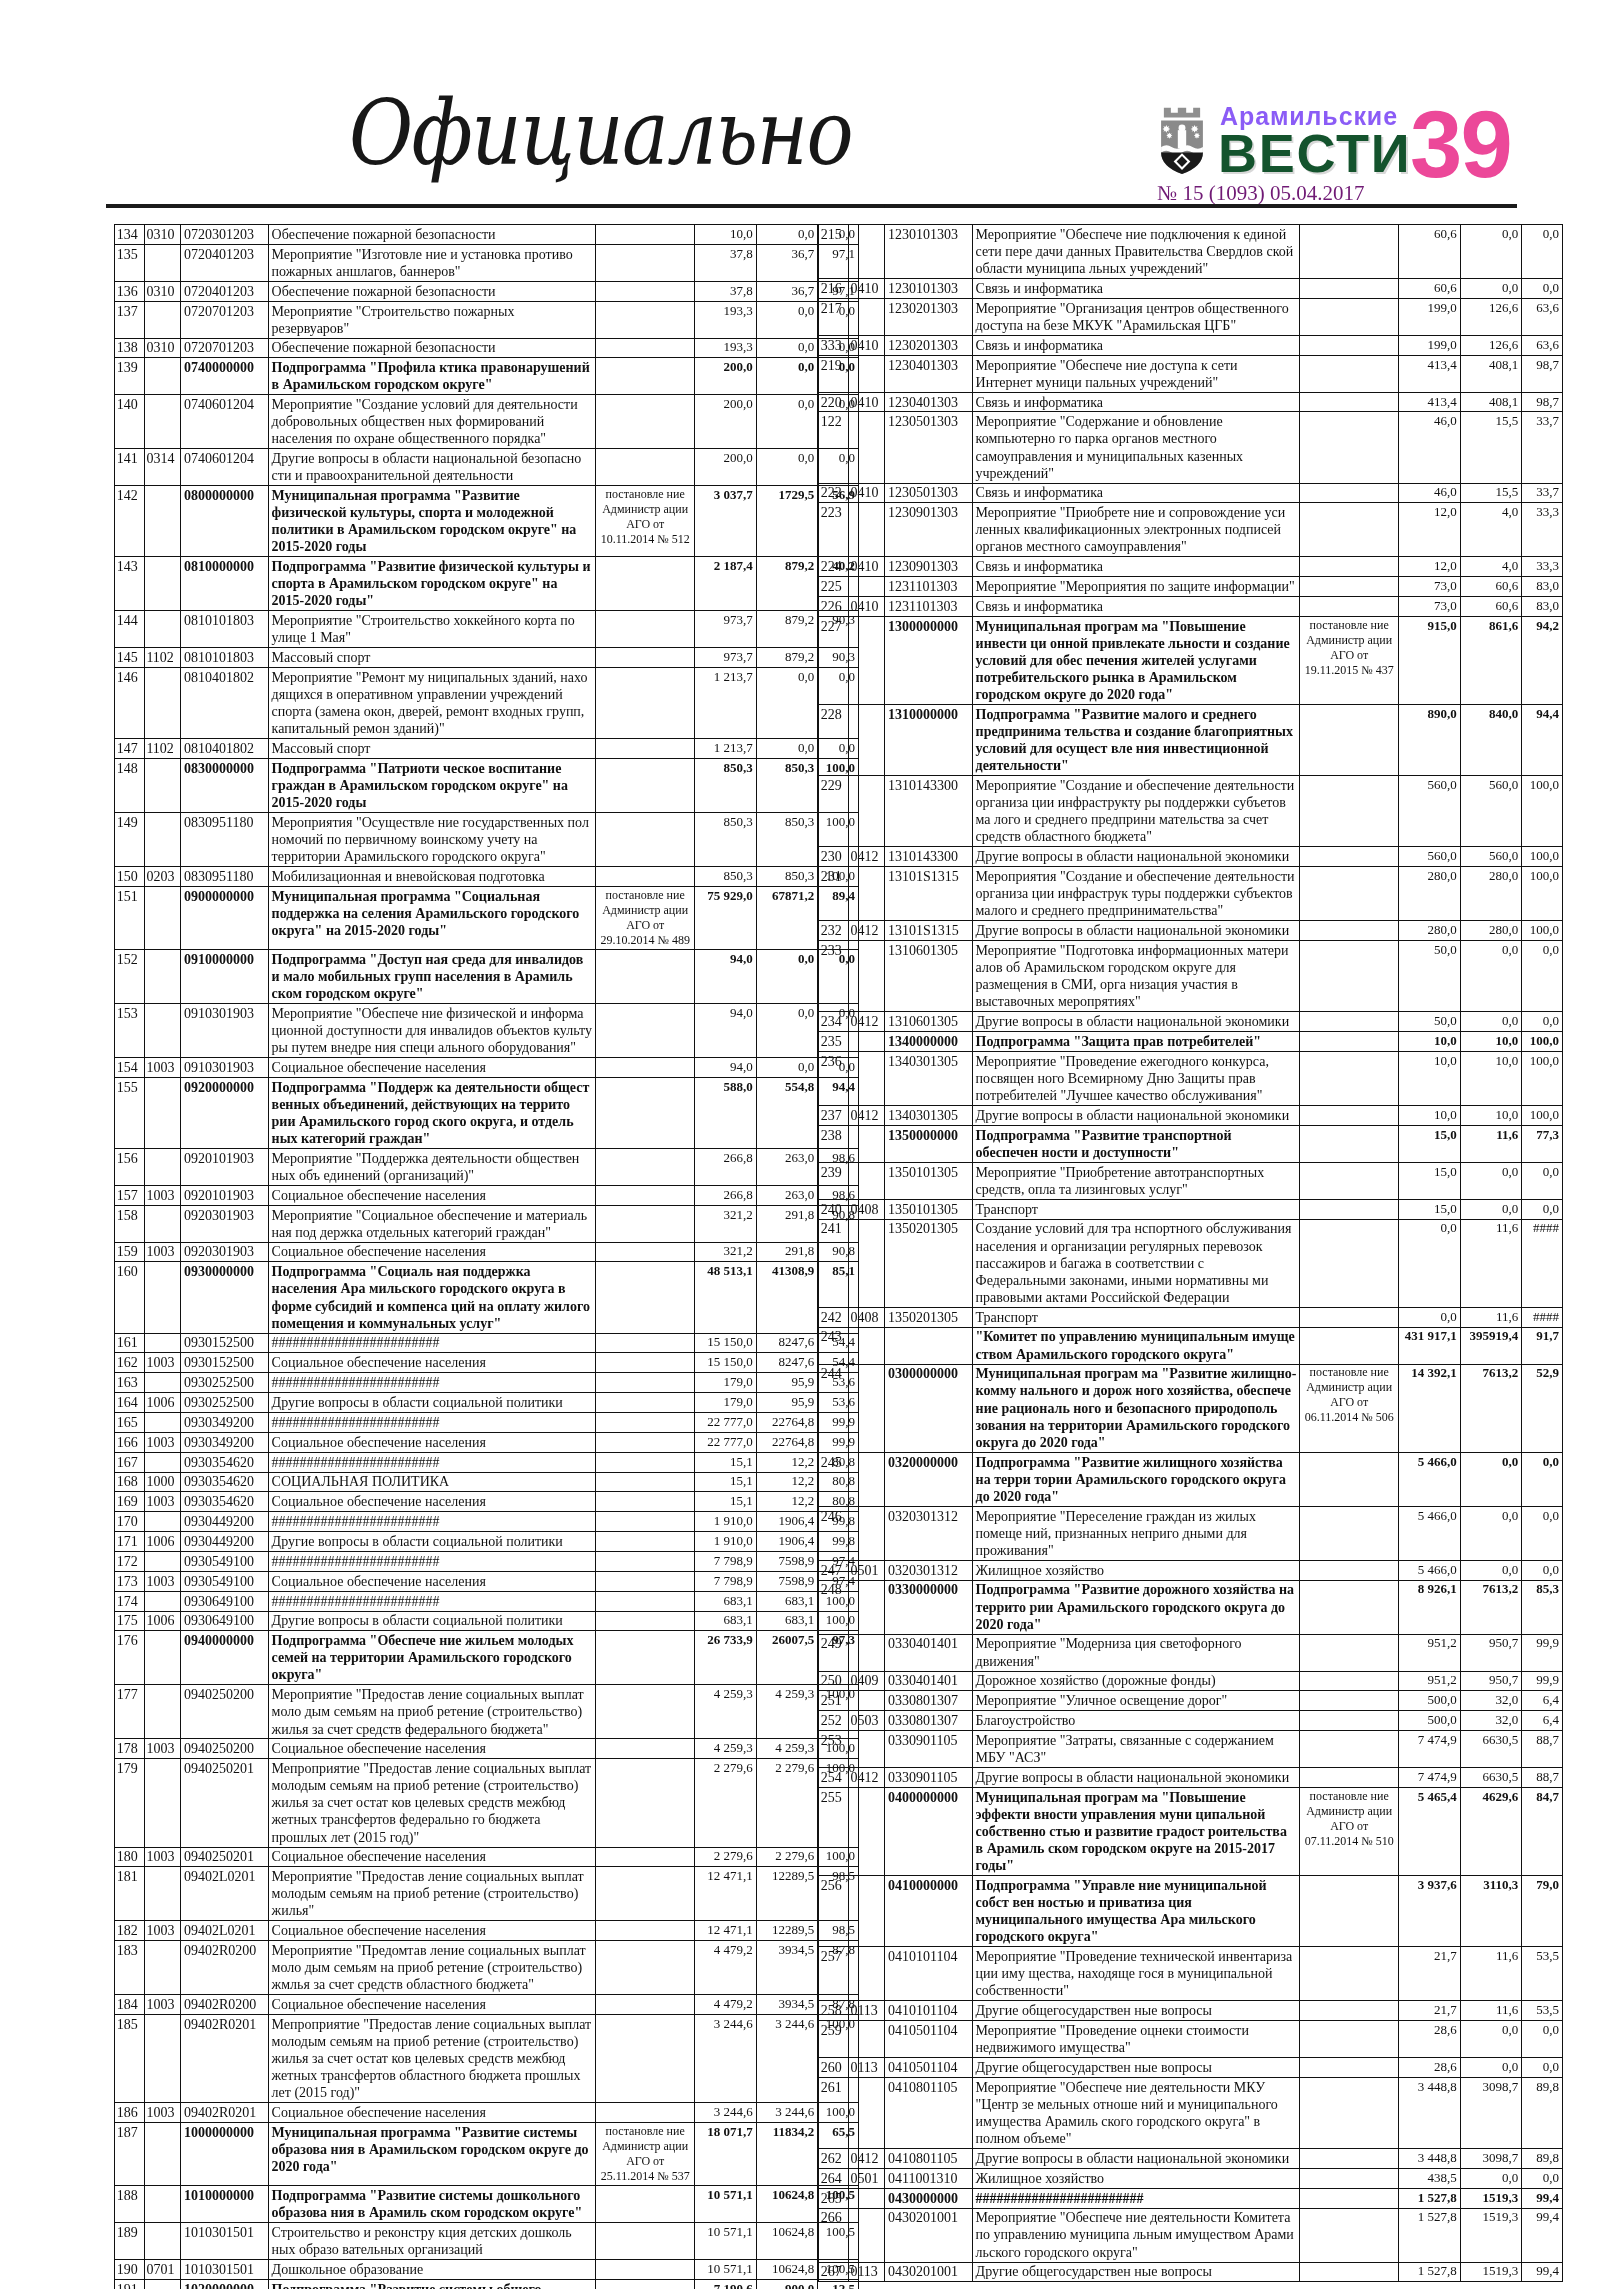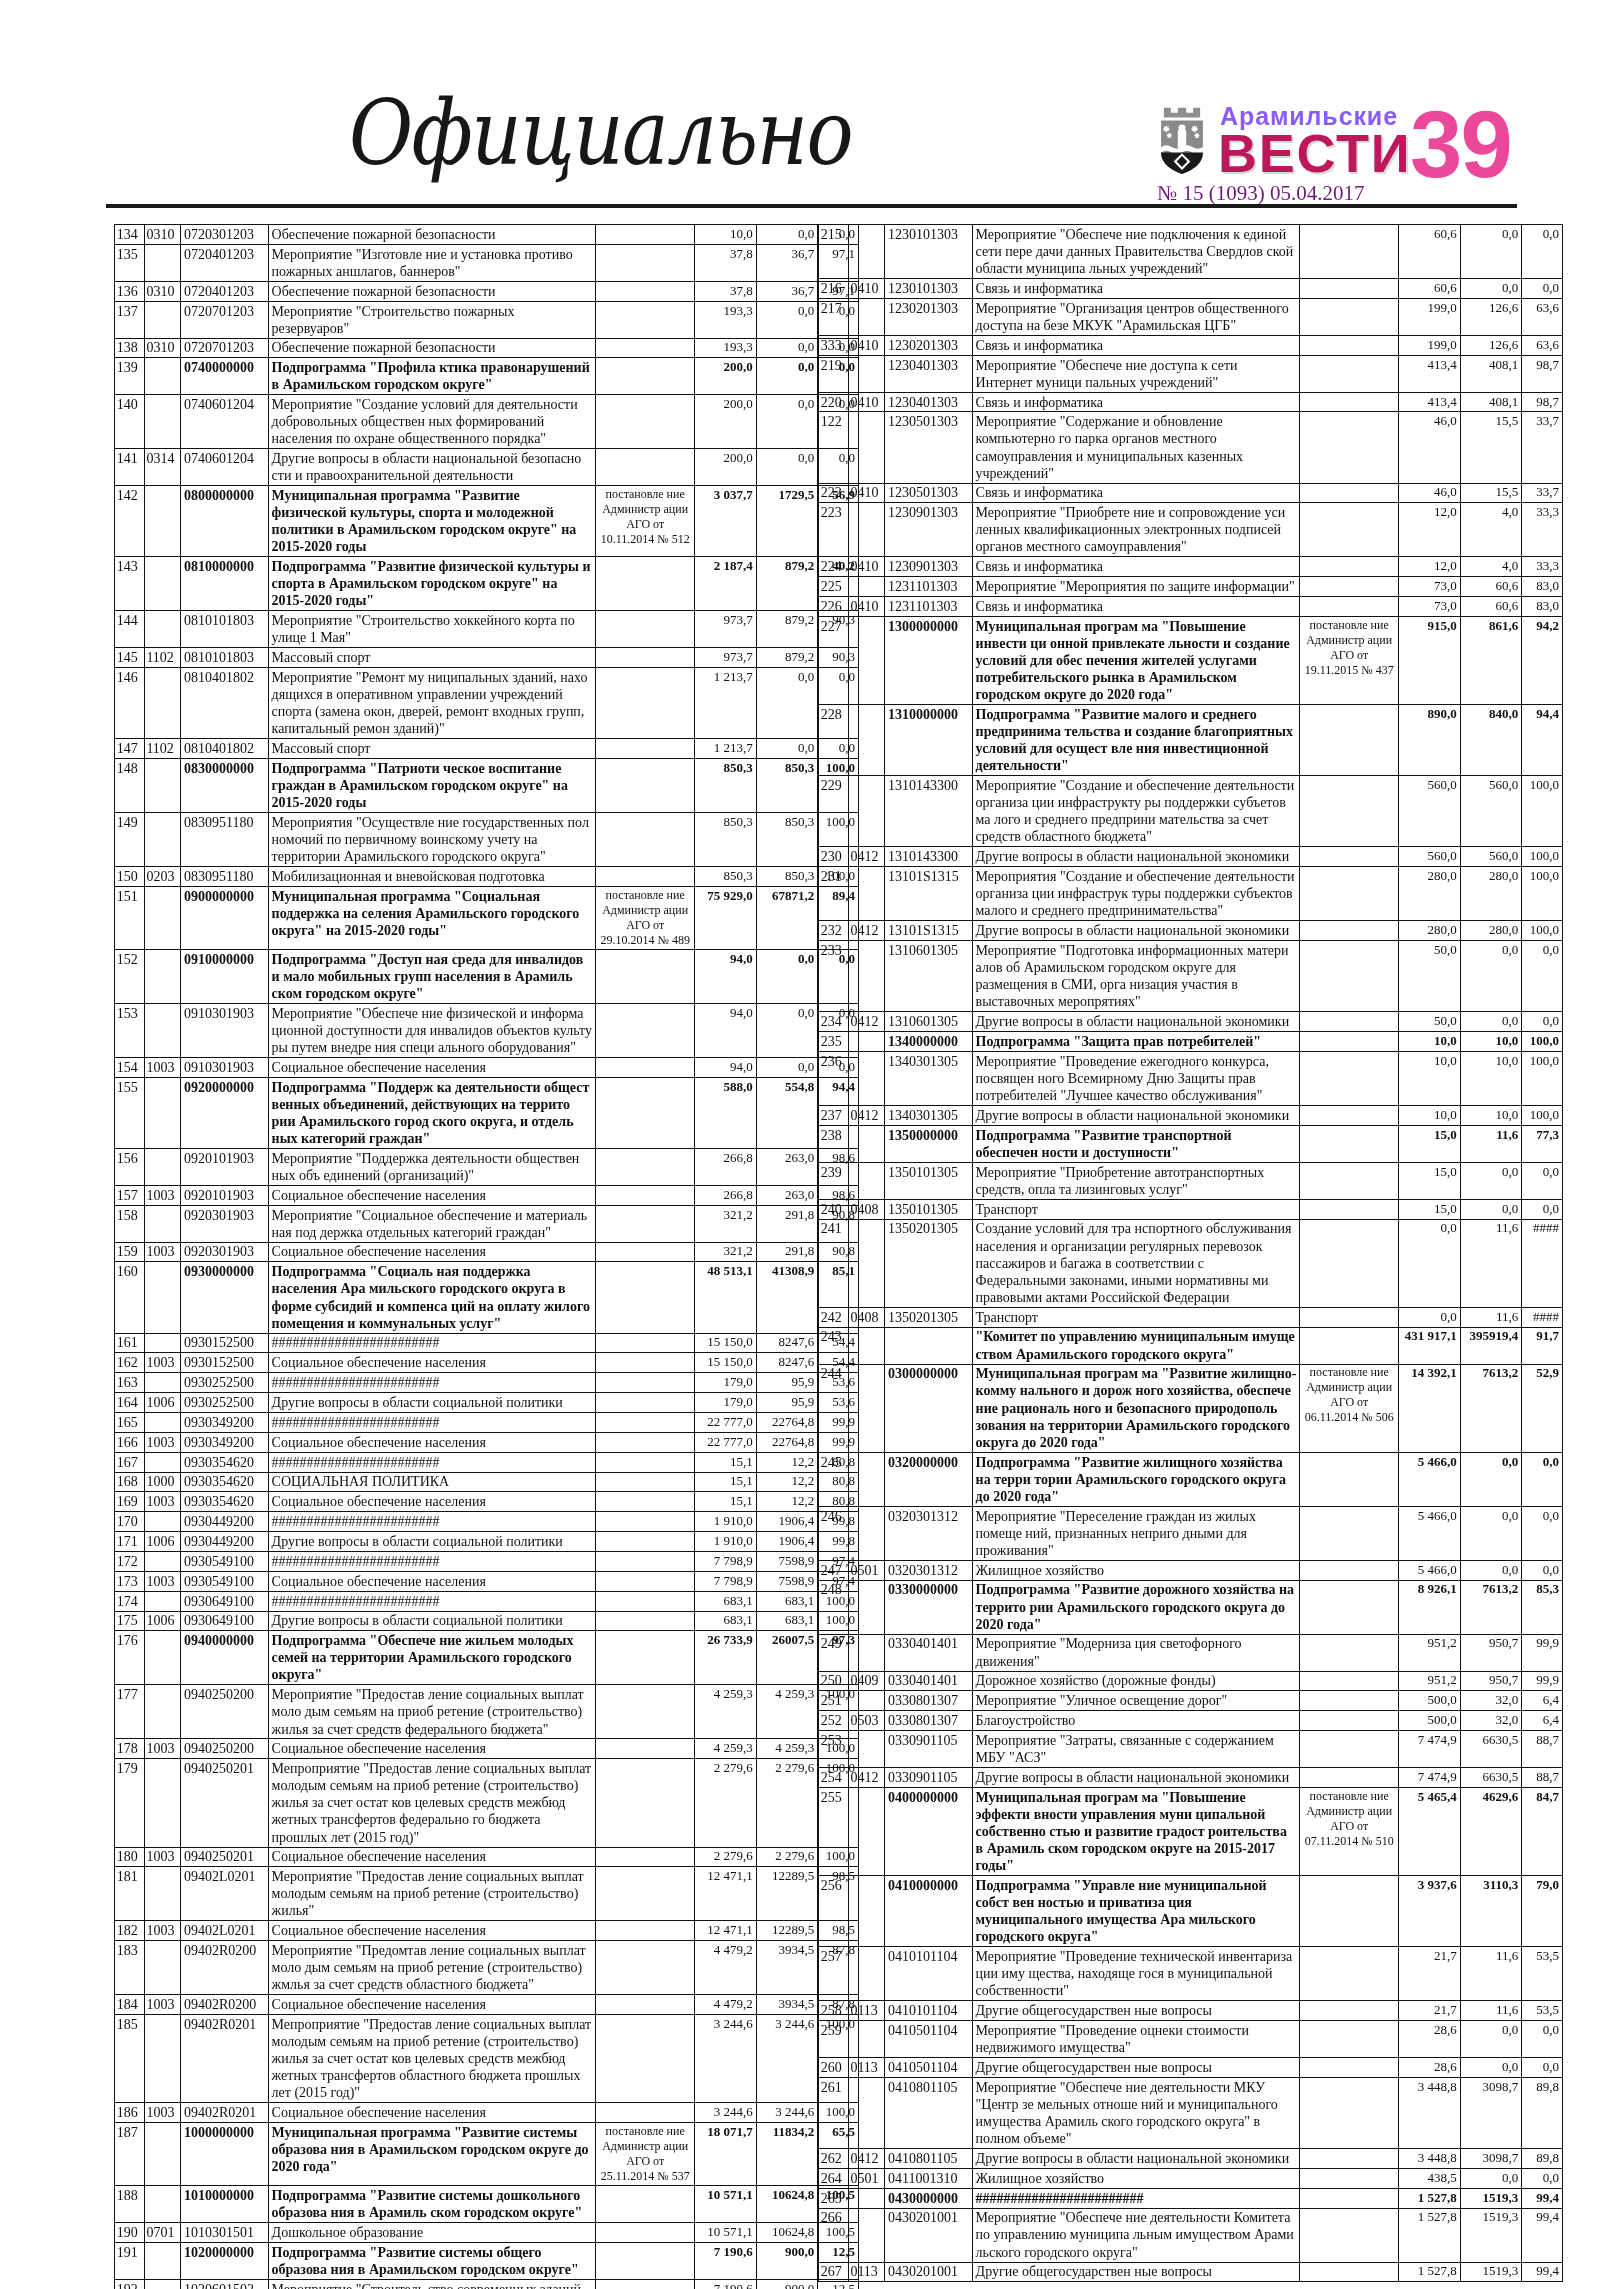--- a/index.html
+++ b/index.html
@@ -17,21 +17,21 @@
   .logo-block{position:absolute;left:1159px;top:102px;width:369px;}
   .coat{position:absolute;left:0;top:3.7px;}
   .paper-name-top{
     position:absolute;left:61px;top:0px;
     font-family:"Liberation Sans", sans-serif;font-weight:bold;
     font-size:25px;color:#8b5cf6;letter-spacing:0.9px;white-space:nowrap;
   }
   .paper-name-bottom{
     position:absolute;left:59px;top:20px;
     font-family:"Liberation Sans", sans-serif;font-weight:bold;
-    font-size:54px;color:#be185d;letter-spacing:1.8px;white-space:nowrap;
+    font-size:54px;color:#14532d;letter-spacing:1.8px;white-space:nowrap;
     text-shadow:1.8px 1.8px 0 #d8d8d8;
   }
   .page-number{
     position:absolute;left:251px;top:-11px;
     font-family:"Liberation Sans", sans-serif;font-weight:bold;
     font-size:94px;color:#ec4899;letter-spacing:-1.8px;
   }
   .issue-line{
     position:absolute;left:-1.8px;top:79px;
     font-family:Liberation Serif, serif;font-size:21px;color:#701a75;white-space:nowrap;
@@ -635,20 +635,30 @@
         <td class="c-num">188</td>
         <td class="c-sec"></td>
         <td class="c-code">1010000000</td>
         <td class="c-desc">Подпрограмма "Развитие системы дошкольного образова ния в Арамиль ском городском округе"</td>
         <td class="c-note"></td>
         <td class="c-v">10 571,1</td>
         <td class="c-v">10624,8</td>
         <td class="c-pct">100,5</td>
       </tr>
       <tr>
+        <td class="c-num">189</td>
+        <td class="c-sec"></td>
+        <td class="c-code">1010301501</td>
+        <td class="c-desc">Строительство и реконстру кция детских дошколь ных образо вательных организаций</td>
+        <td class="c-note"></td>
+        <td class="c-v">10 571,1</td>
+        <td class="c-v">10624,8</td>
+        <td class="c-pct">100,5</td>
+      </tr>
+      <tr>
         <td class="c-num">190</td>
         <td class="c-sec">0701</td>
         <td class="c-code">1010301501</td>
         <td class="c-desc">Дошкольное образование</td>
         <td class="c-note"></td>
         <td class="c-v">10 571,1</td>
         <td class="c-v">10624,8</td>
         <td class="c-pct">100,5</td>
       </tr>
       <tr class="b">

